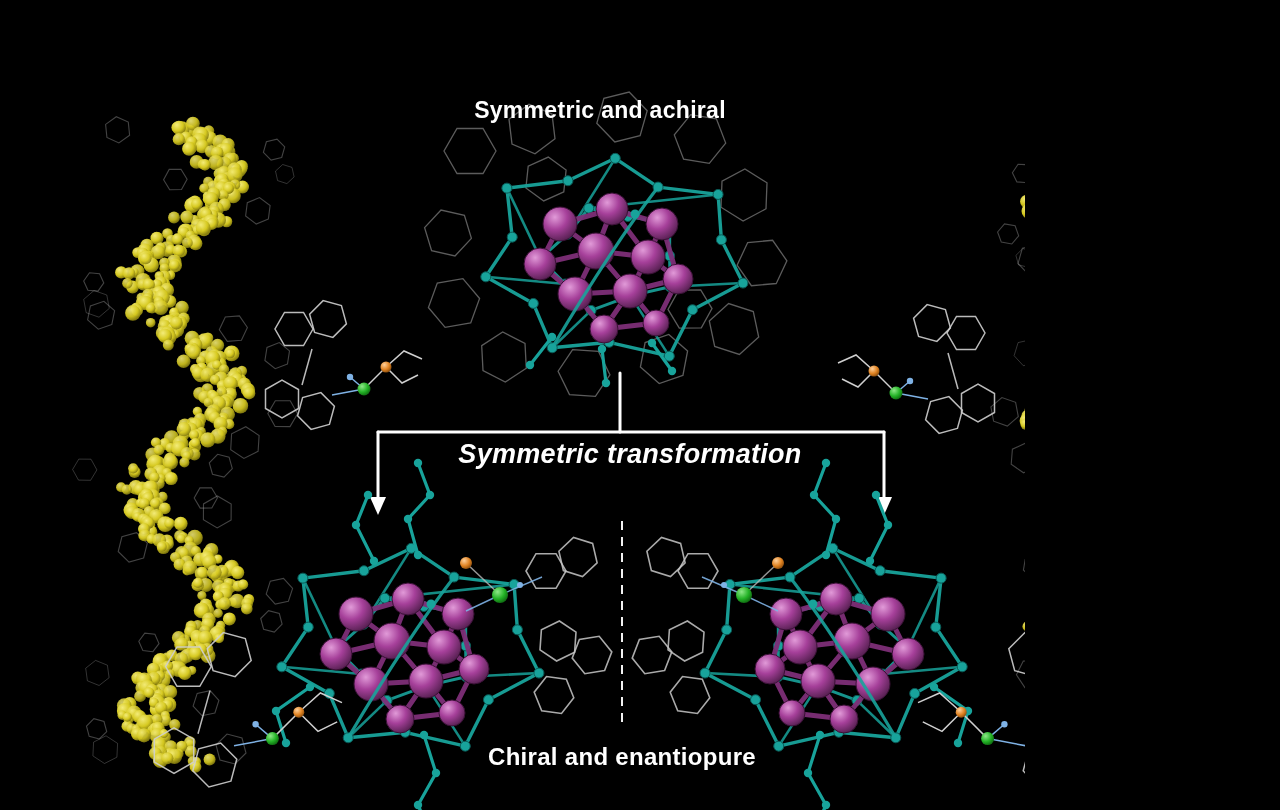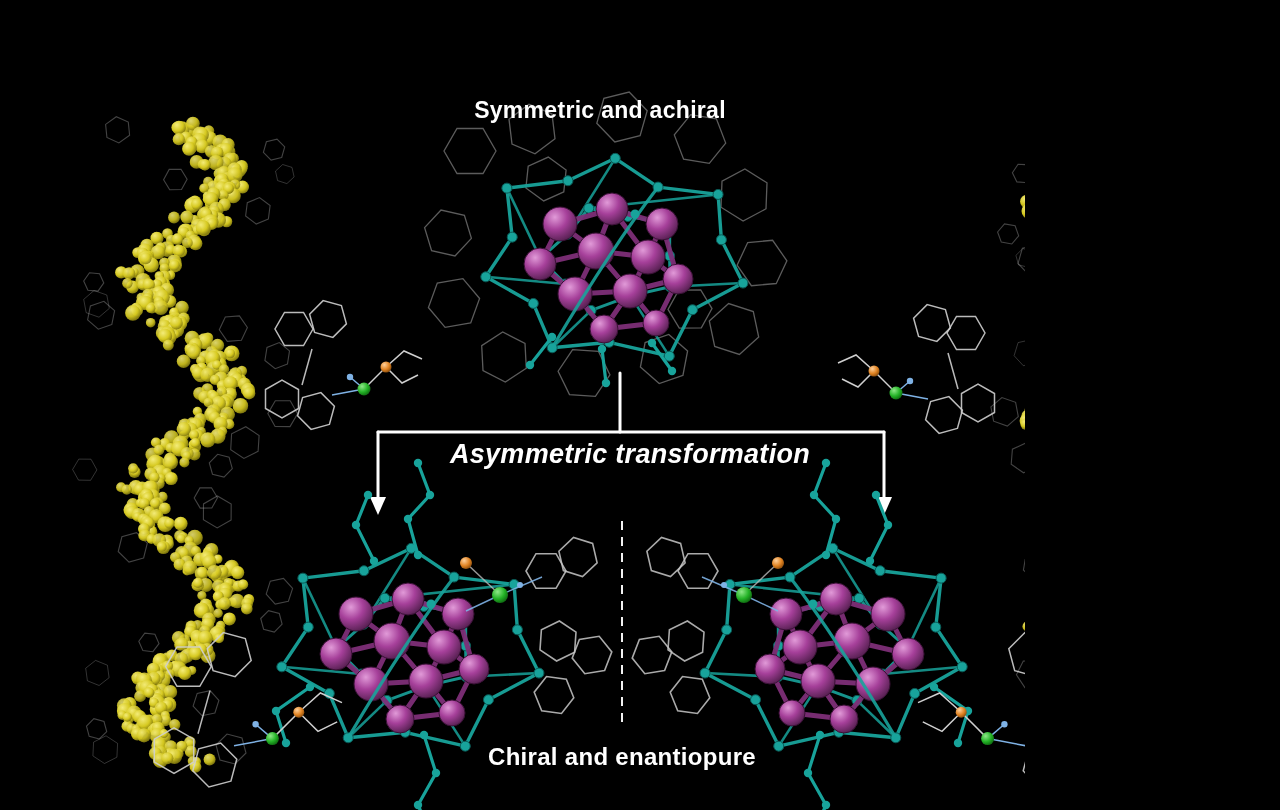--- a/index.html
+++ b/index.html
@@ -1463,15 +1463,15 @@
         <line x1="987.6" y1="709.6" x2="961.2" y2="683.2" stroke="#cfcfcf" stroke-width="1.5"></line>
         <polyline points="961.2,683.2 939.6,664.0 918.0,673.6" fill="none" stroke="#cfcfcf" stroke-width="1.5"></polyline>
         <polyline points="961.2,683.2 942.0,702.4 922.8,692.8" fill="none" stroke="#cfcfcf" stroke-width="1.5"></polyline>
         <circle cx="1004.4" cy="695.2" r="3.2" fill="#7fb2e5"></circle>
         <circle cx="961.2" cy="683.2" r="5.5" fill="url(#gO)"></circle>
         <circle cx="987.6" cy="709.6" r="6.5" fill="url(#gG)"></circle>
       </g>
     <line id="divider" x1="622" y1="492" x2="622" y2="700" stroke="#ffffff" stroke-width="2" stroke-dasharray="9 7" opacity="0.95"></line>
   </svg>
   <div class="label" id="top-label" style="color: rgb(255, 255, 255);">Symmetric and achiral</div>
-  <div class="label" id="center-label" style="color: rgb(255, 255, 255);">Asymmetric transformation</div>
+  <div class="label" id="center-label" style="color: rgb(255, 255, 255);">Symmetric transformation</div>
   <div class="label" id="bottom-label" style="color: rgb(255, 255, 255);">Chiral and enantiopure</div>
 </div>
 
 </body></html>

